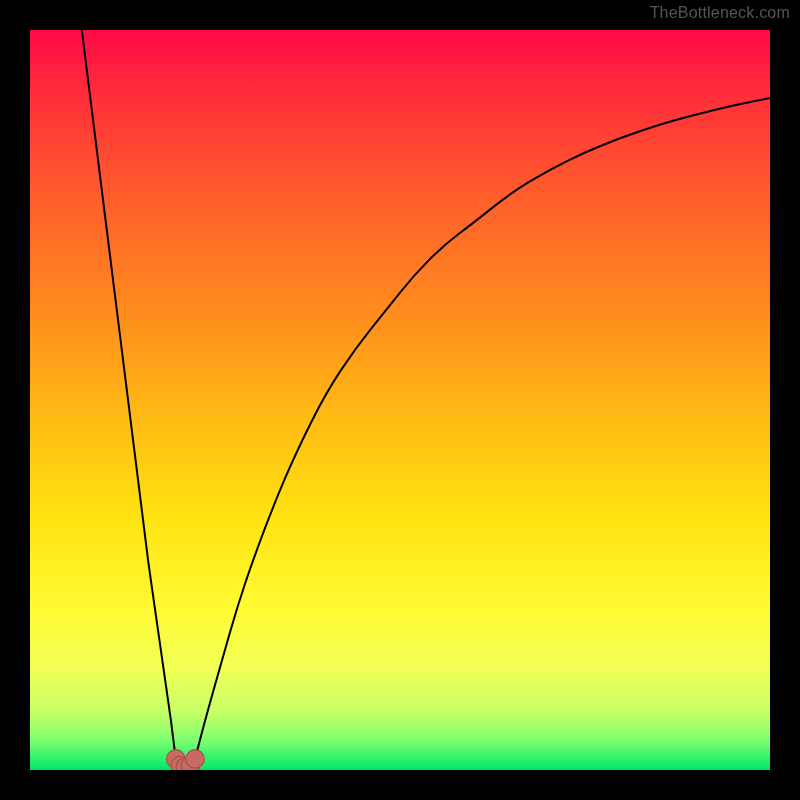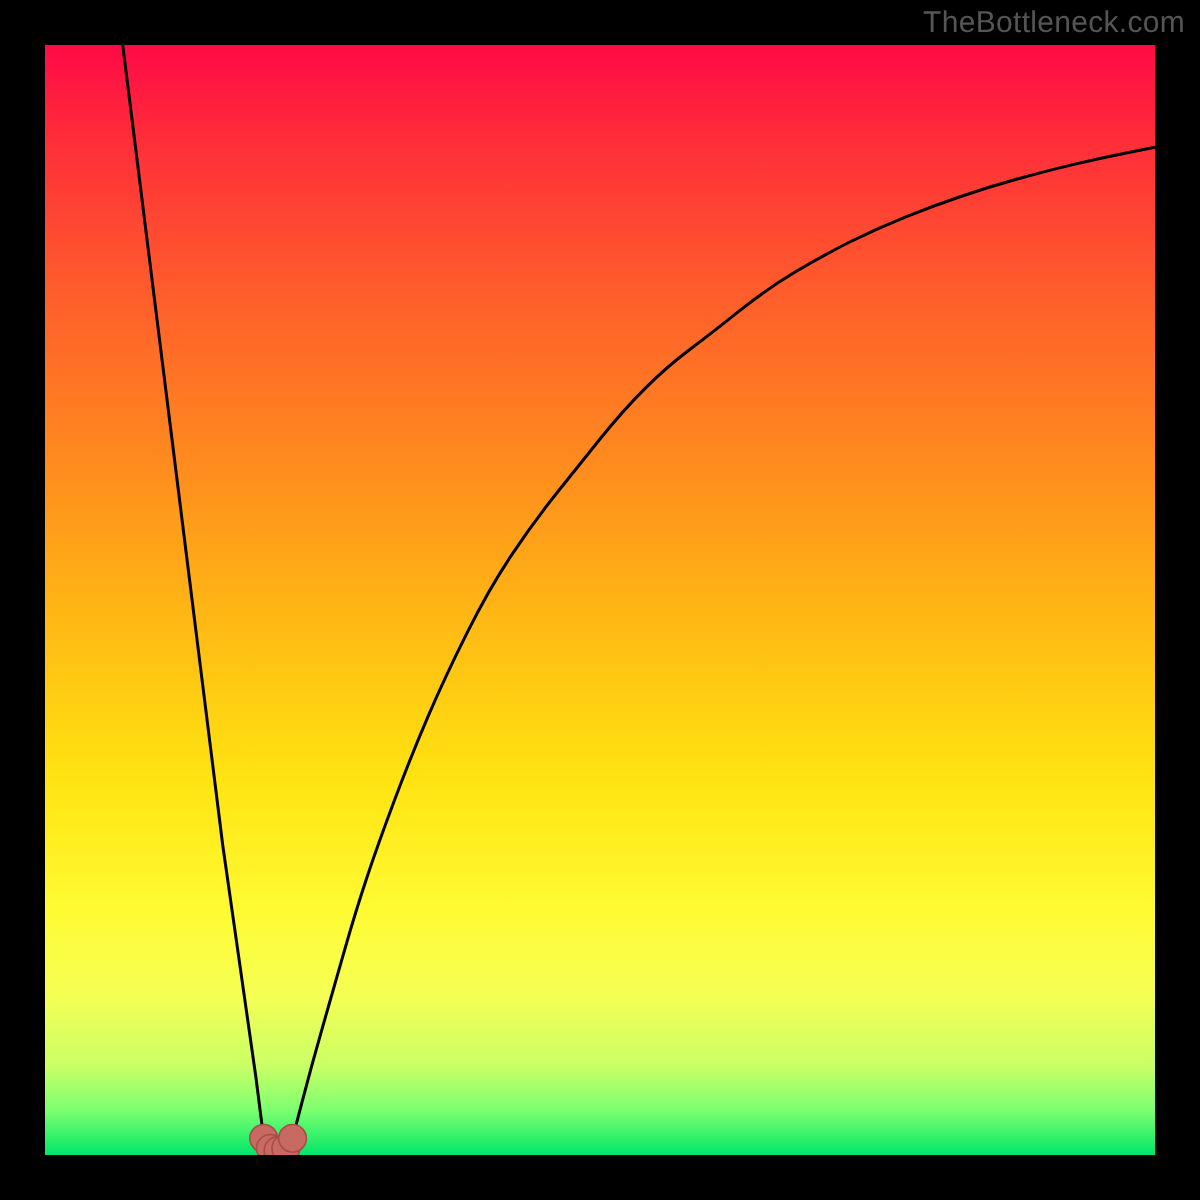--- a/index.html
+++ b/index.html
@@ -53,21 +53,21 @@
     left: 0;
     top: 0;
     width: 100%;
     height: 100%;
   }
   .attribution {
     position: absolute;
     top: 4px;
     right: 10px;
     color: #555;
-    font-size: 20px;
+    font-size: 16px;
     font-weight: 500;
     letter-spacing: 0.2px;
     user-select: none;
   }
 </style>
 </head>
 <body>
 
 <div class="frame">
 

